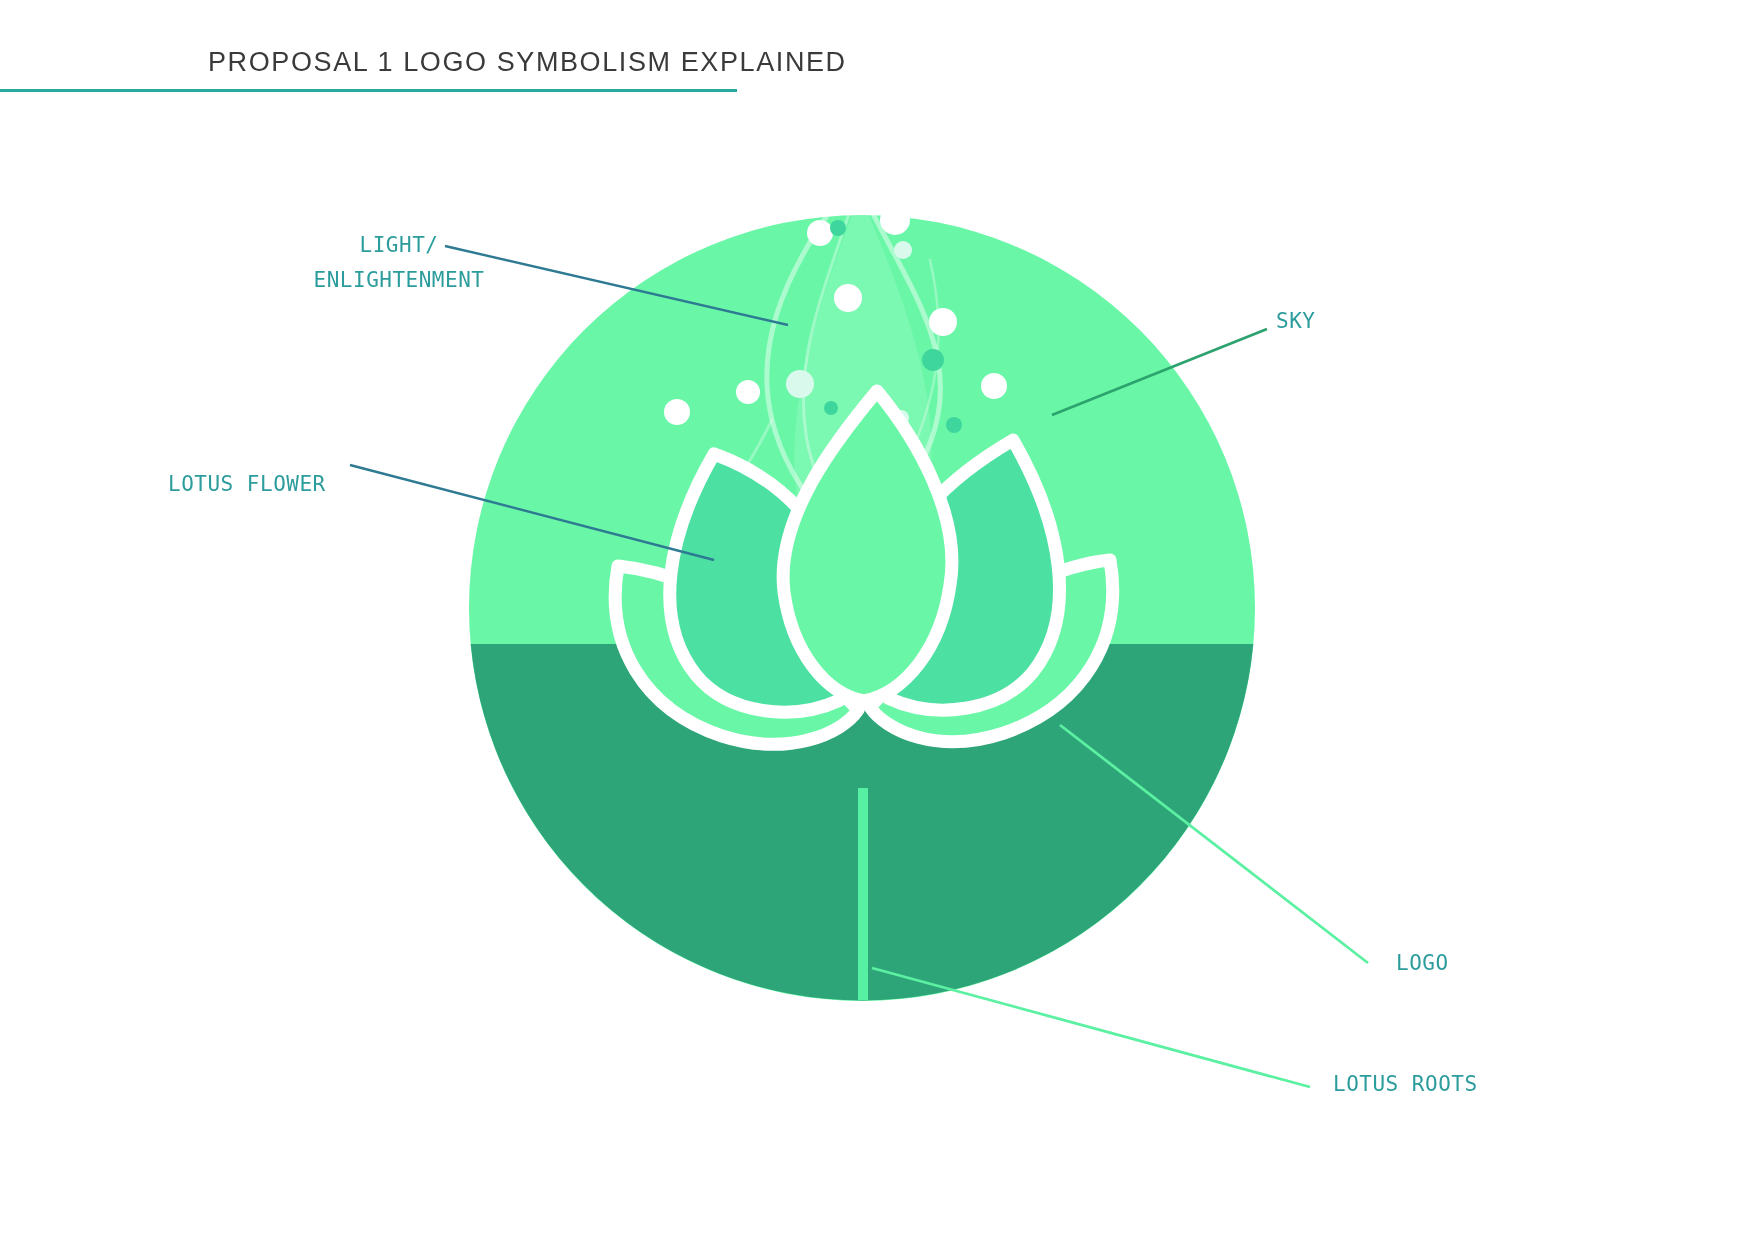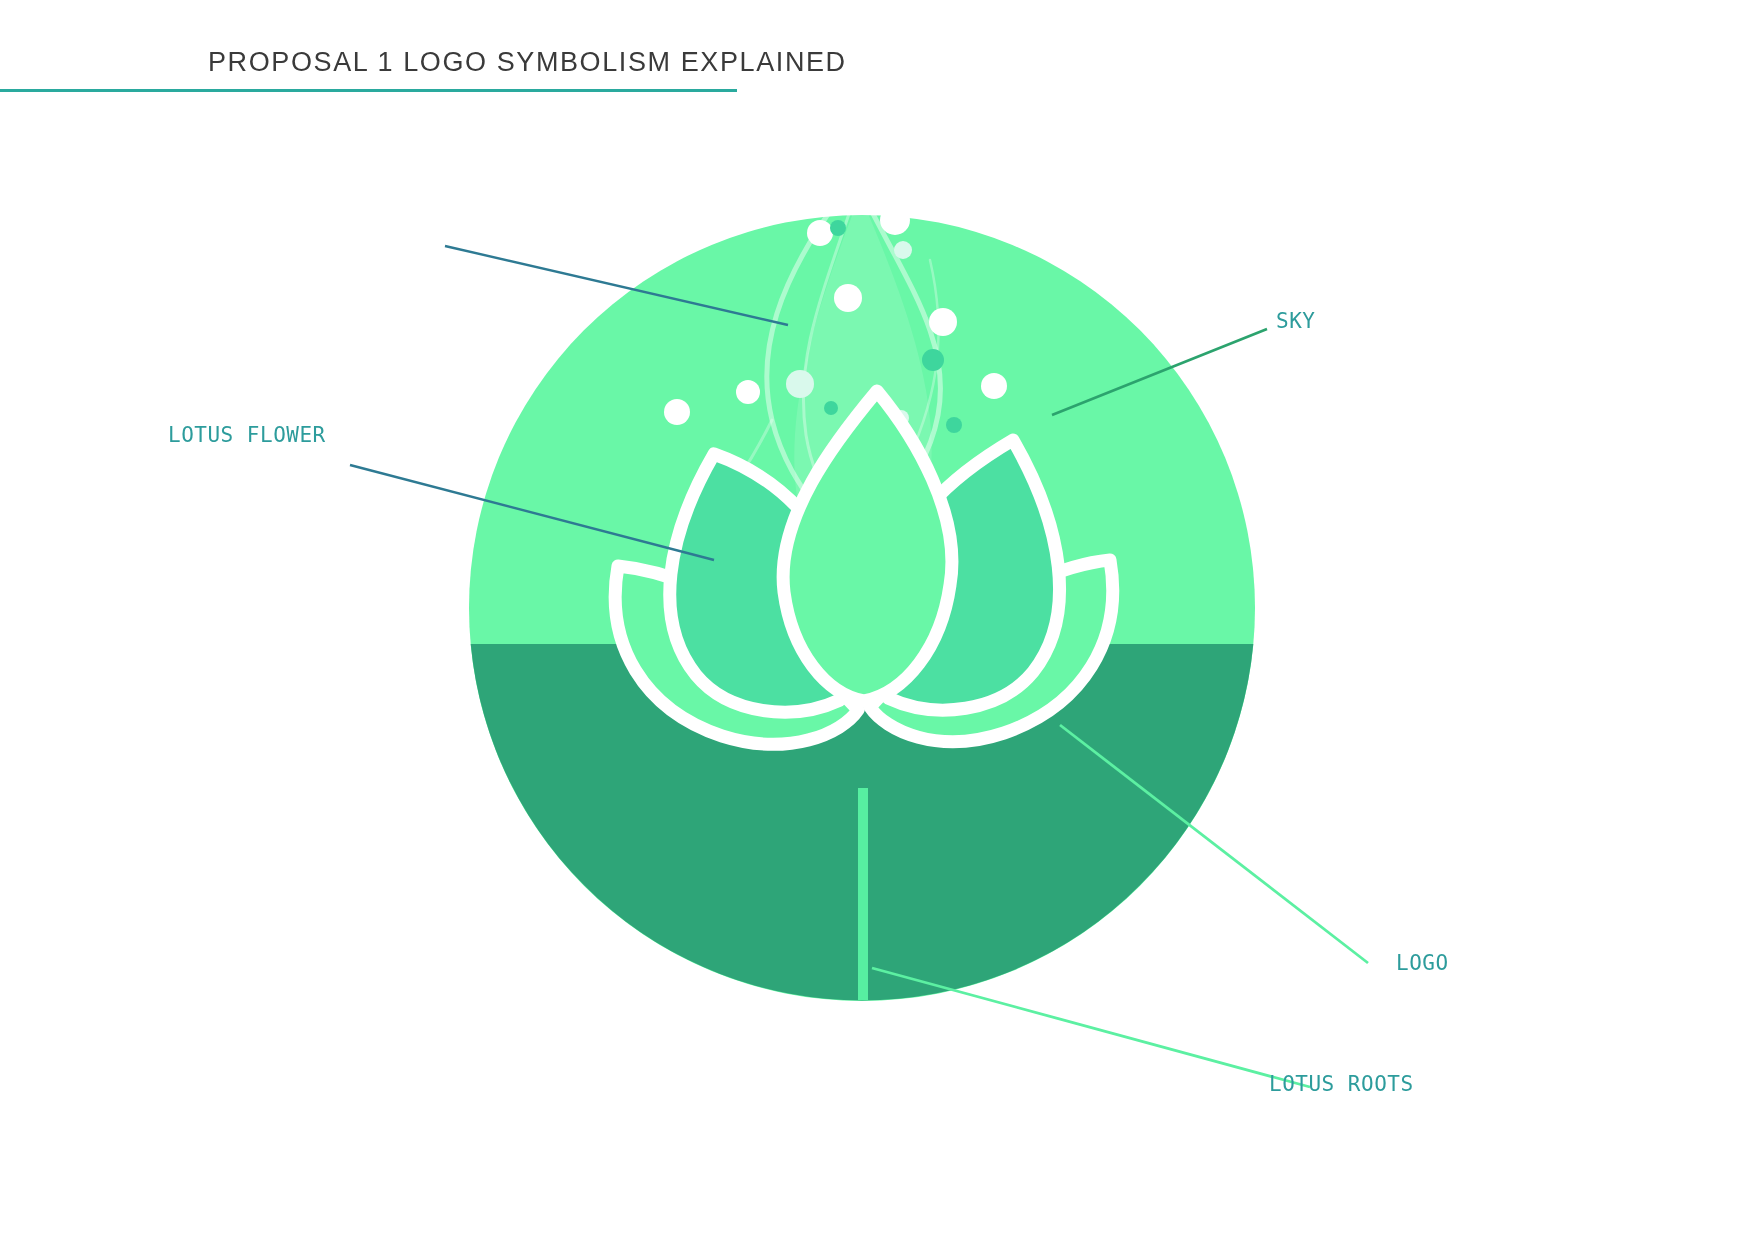--- a/index.html
+++ b/index.html
@@ -114,22 +114,26 @@
       <path class="petal-light" d="M 877 391 C 915 437 962 515 950 585 C 941 648 905 693 864 701 C 826 694 792 652 784 592 C 775 518 836 440 877 391 Z"></path>
     </g>
 
     <line class="line-teal" x1="445" y1="246" x2="788" y2="325"></line>
     <line class="line-teal" x1="350" y1="465" x2="714" y2="560"></line>
     <line class="line-green" x1="1267" y1="329" x2="1052" y2="415"></line>
     <line class="line-light" x1="1060" y1="725" x2="1368" y2="963"></line>
     <line class="line-light" x1="872" y1="968" x2="1310" y2="1087"></line>
   </svg>
 
+  <div class="callout-label label-light" style="left:399px;top:228px;">
+    <div>LIGHT/</div>
+    <div>ENLIGHTENMENT</div>
+  </div>
 
   <div class="callout-label" style="left:1276px;top:309px;">SKY</div>
 
-  <div class="callout-label" style="left:168px;top:423px;">LOTUS FLOWER</div>
+  <div class="callout-label" style="left:168px;top:472px;">LOTUS FLOWER</div>
 
   <div class="callout-label" style="left:1396px;top:951px;">LOGO</div>
 
-  <div class="callout-label" style="left:1269px;top:1072px;">LOTUS ROOTS</div>
+  <div class="callout-label" style="left:1333px;top:1072px;">LOTUS ROOTS</div>
 
 </div>
 
 </body></html>

